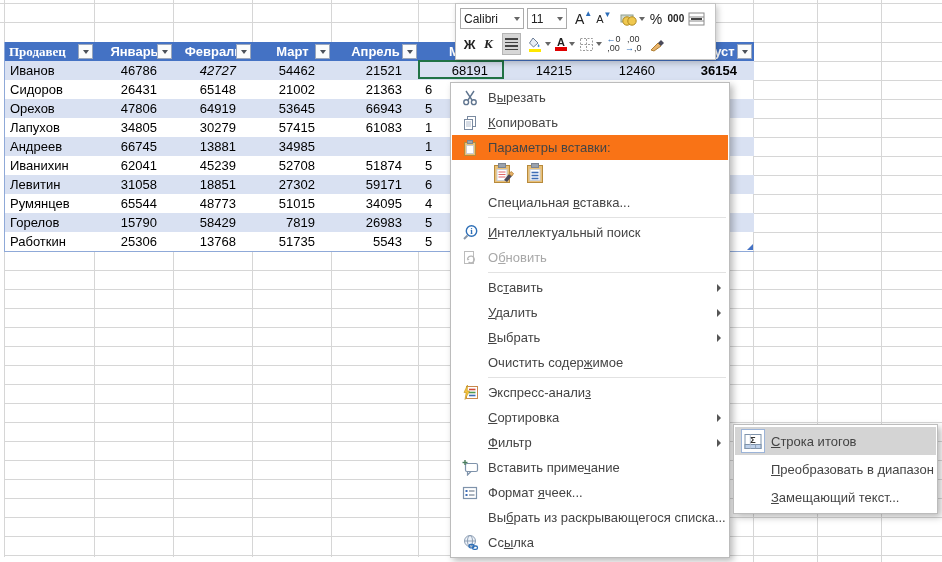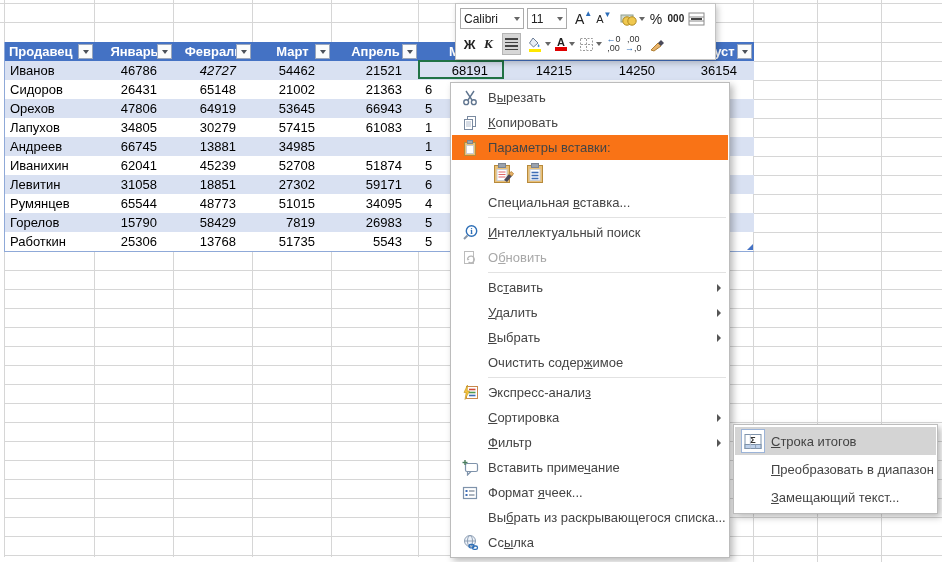--- a/index.html
+++ b/index.html
@@ -79,21 +79,21 @@
   <div class="vline" style="left:4px;top:252px;height:305px"></div>
   <div class="vline" style="left:94px;top:252px;height:305px"></div>
   <div class="vline" style="left:173px;top:252px;height:305px"></div>
   <div class="vline" style="left:252px;top:252px;height:305px"></div>
   <div class="vline" style="left:331px;top:252px;height:305px"></div>
   <div class="vline" style="left:418px;top:252px;height:305px"></div>
 </div>
 
 <div id="xltable">
   <div class="thead" id="thead">
-      <div class="th first" style="width: 90px;">
+      <div class="th first" style="width: 90px; font-family: Liberation Serif, serif;">
         <span>Продавец</span>
         <span class="filterbtn">
           <span class="fTri"></span>
         </span>
       </div>
       <div class="th" style="width: 79px;">
         <span>Январь</span>
         <span class="filterbtn">
           <span class="fTri"></span>
         </span>
@@ -143,22 +143,22 @@
     </div>
   <div id="tbody">
       <div class="trow odd">
         <div class="td name" style="width: 90px;">Иванов</div>
         <div class="td" style="width: 79px;">46786</div>
         <div class="td" style="width: 79px; font-style: italic;">42727</div>
         <div class="td" style="width: 79px;">54462</div>
         <div class="td" style="width: 87px;">21521</div>
         <div class="td" style="width: 86px;">68191</div>
         <div class="td" style="width: 84px;">14215</div>
-        <div class="td" style="width: 83px;">14250</div>
-        <div class="td" style="width: 82px;">36154</div>
+        <div class="td" style="width: 83px;">12460</div>
+        <div class="td" style="width: 82px; font-weight: bold;">36154</div>
       </div>
       <div class="trow">
         <div class="td name" style="width: 90px;">Сидоров</div>
         <div class="td" style="width: 79px;">26431</div>
         <div class="td" style="width: 79px;">65148</div>
         <div class="td" style="width: 79px;">21002</div>
         <div class="td" style="width: 87px;">21363</div>
         <div class="td lead" style="width: 86px;">6</div>
         <div class="td lead" style="width: 84px;"></div>
         <div class="td lead" style="width: 83px;"></div>

